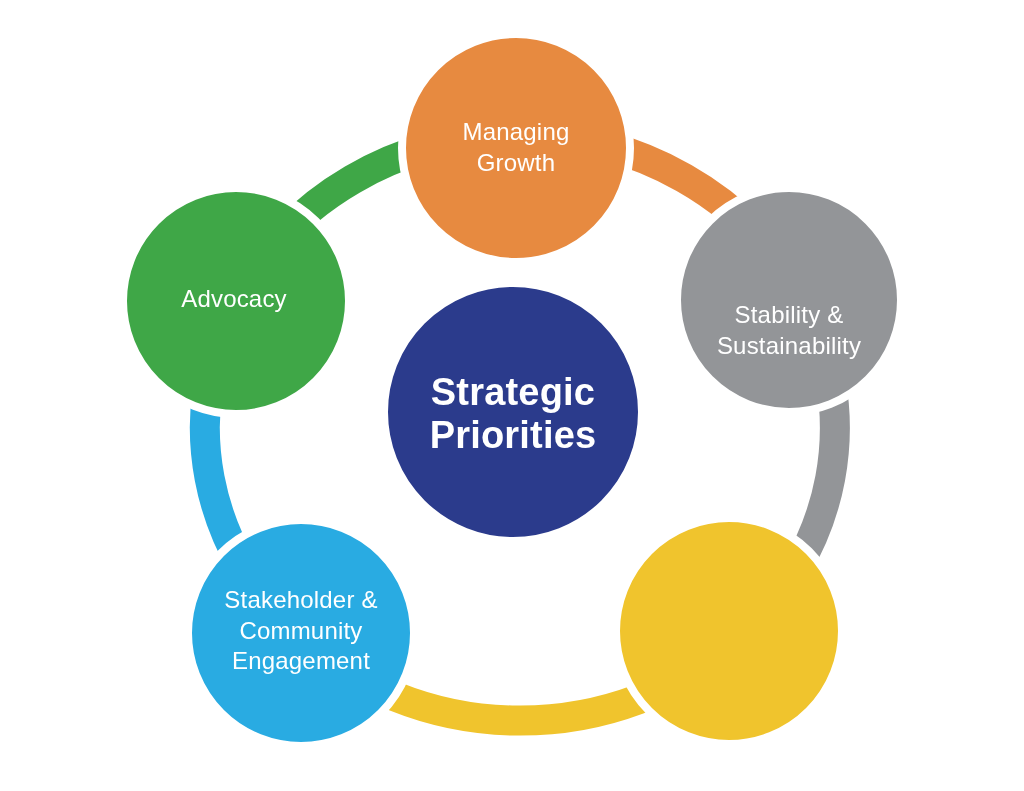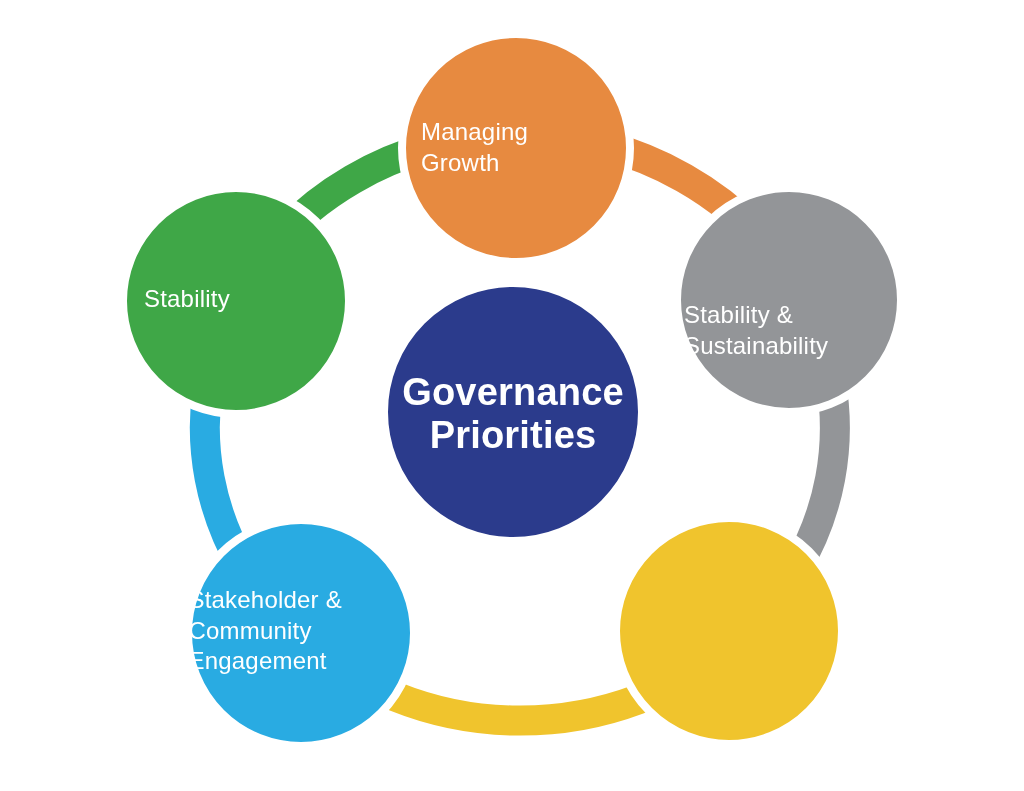--- a/index.html
+++ b/index.html
@@ -31,21 +31,21 @@
     stroke: #ffffff;
     stroke-width: 8;
   }
   .center-circle {
     stroke: #ffffff;
     stroke-width: 4;
   }
   .node-label {
     position: absolute;
     transform: translate(-50%, -50%);
-    text-align: left;
+    text-align: center;
     white-space: pre-line;
     font-size: 24px;
     font-weight: 400;
     line-height: 1.28;
     letter-spacing: 0.2px;
   }
   .center-label {
     position: absolute;
     transform: translate(-50%, -50%);
     text-align: center;
@@ -75,29 +75,29 @@
       <circle class="node-circle" cx="516" cy="148" r="114" fill="#e78a40"></circle>
       <circle class="node-circle" cx="789" cy="300" r="112" fill="#939598"></circle>
       <circle class="node-circle" cx="729" cy="631" r="113" fill="#f0c42d"></circle>
       <circle class="node-circle" cx="301" cy="633" r="113" fill="#29abe2"></circle>
       <circle class="node-circle" cx="236" cy="301" r="113" fill="#3fa747"></circle>
     </g>
 
     <circle class="center-circle" cx="513" cy="412" r="127" fill="#2b3b8c"></circle>
   </svg>
 
-  <div class="center-label" style="left: 513px; top: 414px; width: 250px; color: rgb(255, 255, 255);">Governance
+  <div class="center-label" style="left: 513px; top: 414px; width: 250px; color: rgb(255, 255, 255);">Strategic
 Priorities</div>
 
   <div class="node-label" style="left: 516px; top: 148px; width: 190px; color: rgb(255, 255, 255);">Managing
 Growth</div>
 
   <div class="node-label" style="left: 789px; top: 299px; width: 210px; color: rgb(255, 255, 255); margin-top: 32px;">Stability &amp;
 Sustainability</div>
 
 
   <div class="node-label" style="left: 301px; top: 631px; width: 225px; color: rgb(255, 255, 255);">Stakeholder &amp;
 Community
 Engagement</div>
 
-  <div class="node-label" style="left: 234px; top: 299px; width: 180px; color: rgb(255, 255, 255);">Stability</div>
+  <div class="node-label" style="left: 234px; top: 299px; width: 180px; color: rgb(255, 255, 255);">Advocacy</div>
 
 </div>
 
 </body></html>

